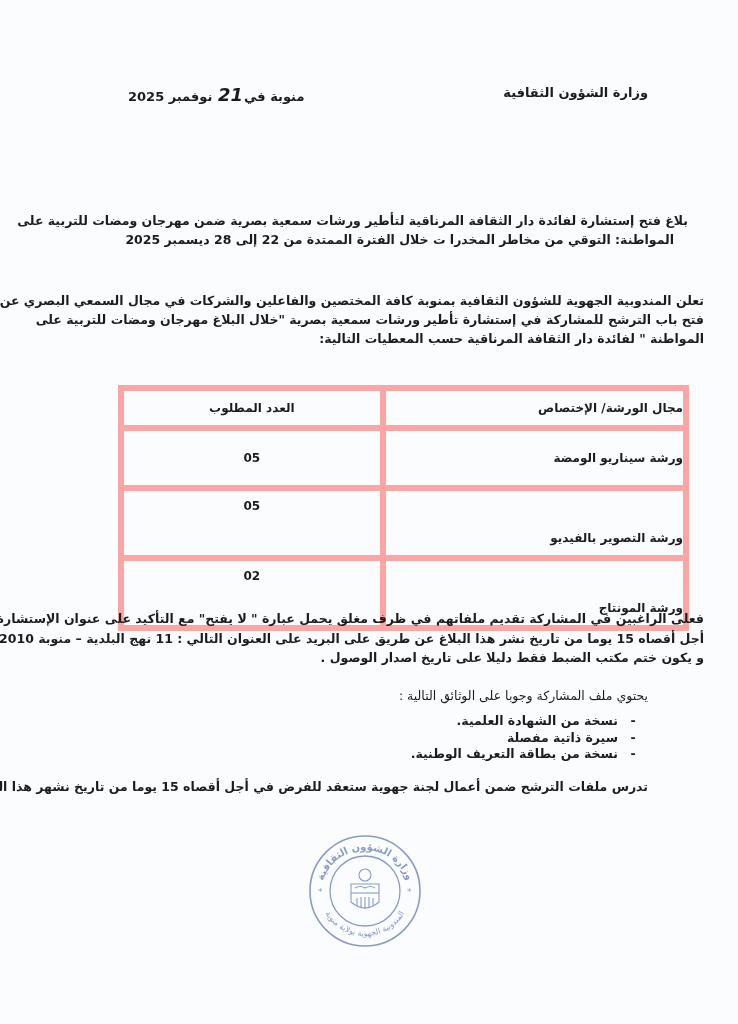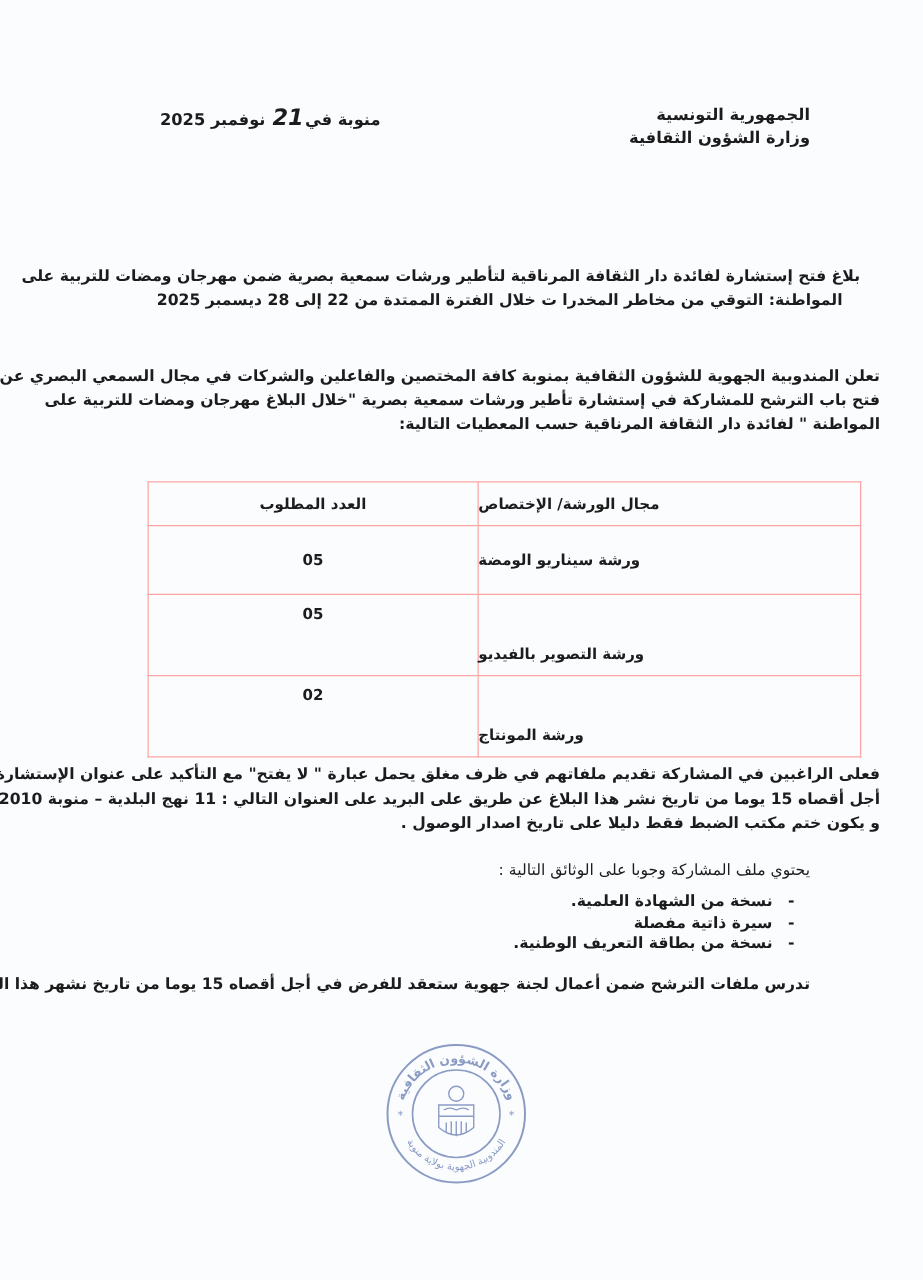--- a/index.html
+++ b/index.html
@@ -23,25 +23,25 @@
 
     .intro { right: 34px; top: 291px; width: 660px; font-size: 12.5px; line-height: 19px; font-weight: bold; }
     .intro div { white-space: nowrap; }
 
     table.workshops {
       position: absolute; left: 118px; top: 385px; width: 571px;
       border-collapse: collapse; direction: rtl;
       font-size: 12px; font-weight: bold;
     }
     table.workshops td, table.workshops th {
-      border: 1px solid #fca5a5; padding: 0;
+      border: 6px solid #fca5a5; padding: 0;
     }
     table.workshops th { height: 34px; font-weight: bold; }
     table.workshops td { height: 54px; }
-    .col-field { width: 307px; text-align: left; }
+    .col-field { width: 307px; text-align: right; }
     .col-count { width: 264px; text-align: center; }
     .cell-mid { vertical-align: middle; }
     .cell-top-count { vertical-align: top; padding-top: 8px !important; }
     .cell-bottom-field { vertical-align: bottom; padding-bottom: 10px !important; }
 
     .para { right: 34px; top: 609px; width: 690px; font-size: 12.5px; line-height: 19.5px; font-weight: bold; }
     .para div { white-space: nowrap; }
 
     .docs-intro { right: 90px; top: 688px; font-size: 12.5px; font-weight: normal; white-space: nowrap; }
     .docs-list { right: 90px; top: 713px; width: 330px; font-size: 12.5px; line-height: 16.5px; font-weight: bold; }
@@ -50,21 +50,20 @@
     .docs-list .item:nth-child(3) { padding-right: 0; }
 
     .closing { right: 90px; top: 779px; font-size: 12.5px; font-weight: bold; white-space: nowrap; }
 
     .stamp { left: 305px; top: 832px; width: 120px; height: 118px; }
   </style>
 </head>
 <body>
 
 <div class="abs rtl header-right">
-  <div>الجمهورية التونسية</div>
   <div>وزارة الشؤون الثقافية</div>
 </div>
 
 <div class="abs header-date">
   <span>منوبة في</span><span class="day">21</span> <span>نوفمبر 2025</span>
 </div>
 
 <div class="abs rtl subject">
   <div>بلاغ فتح إستشارة  لفائدة دار الثقافة المرناقية لتأطير  ورشات سمعية بصرية ضمن مهرجان ومضات للتربية على</div>
   <div style="padding-right:14px;">المواطنة: التوقي من مخاطر المخدرا ت  خلال الفترة  الممتدة من 22 إلى 28 ديسمبر 2025</div>

